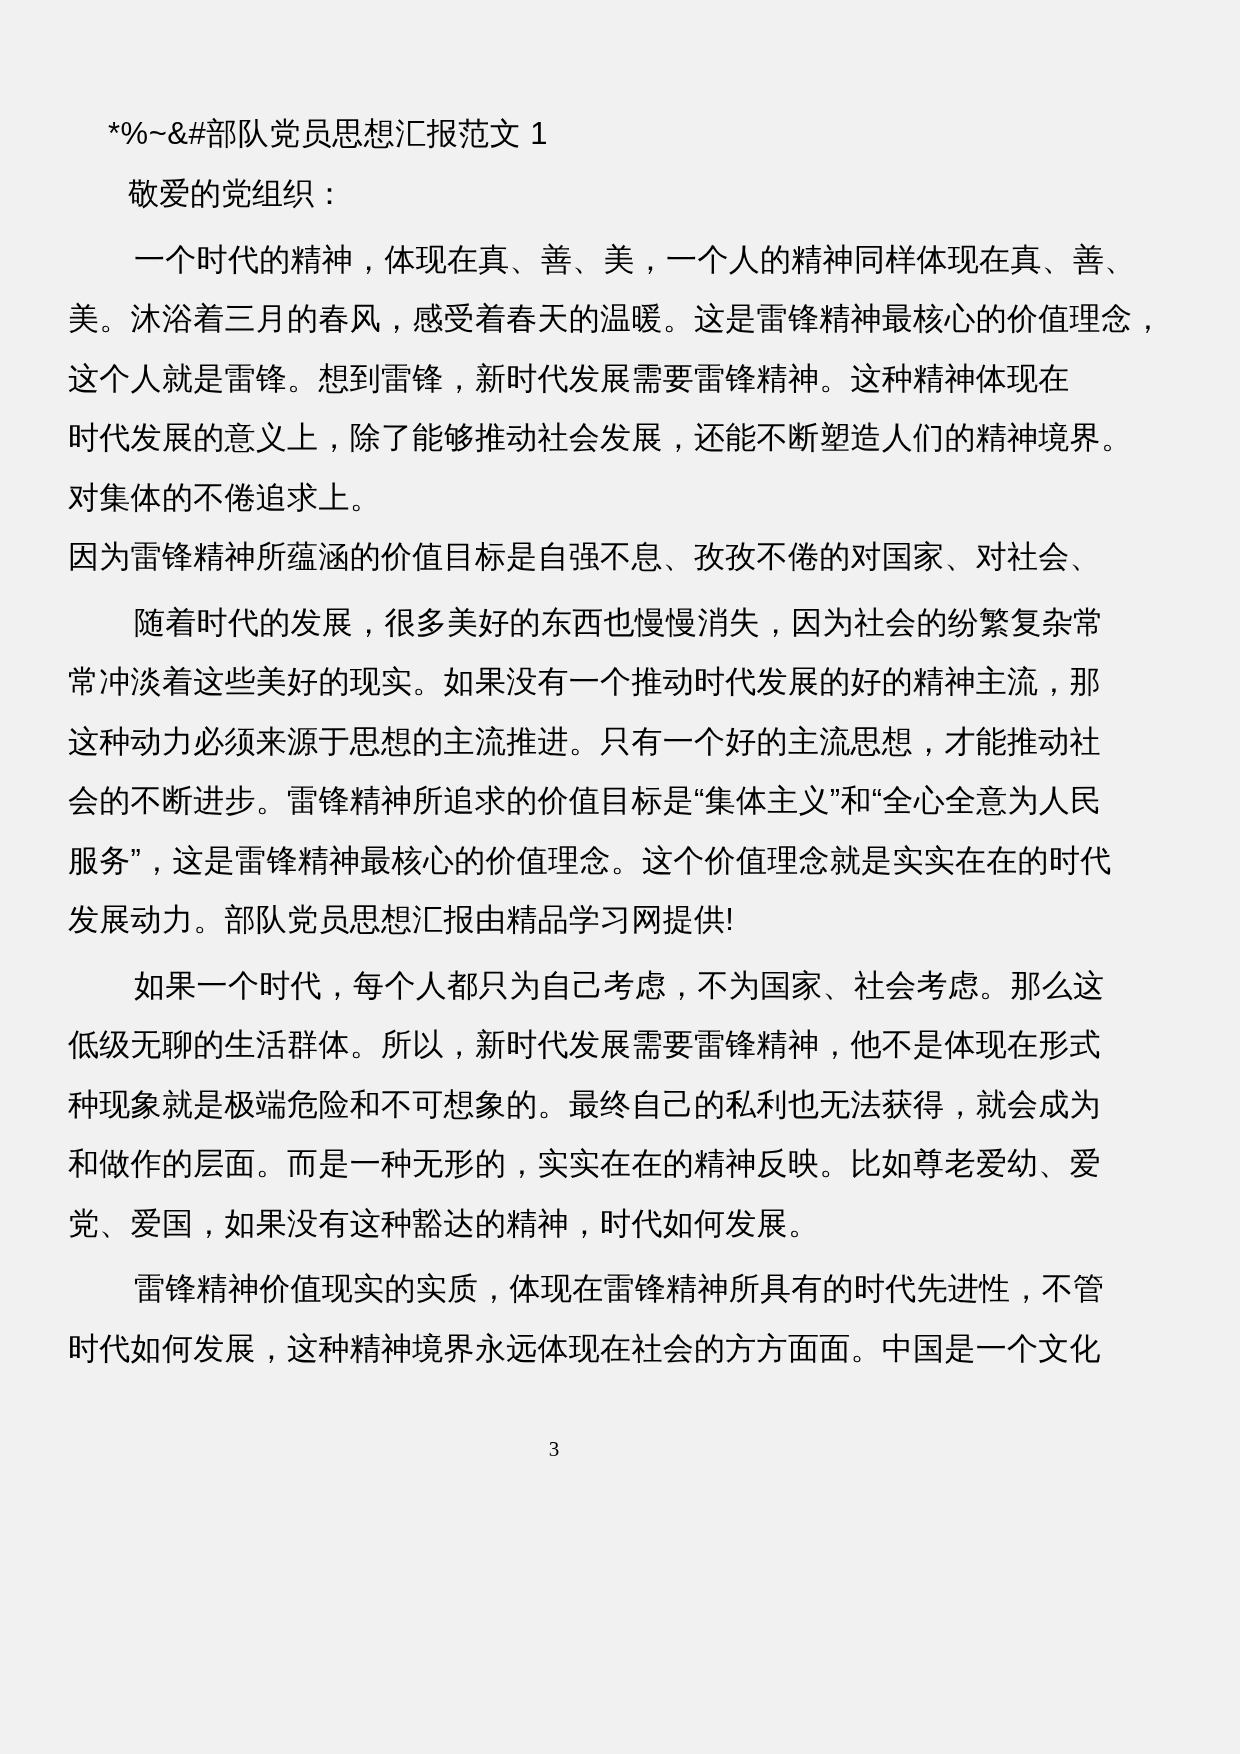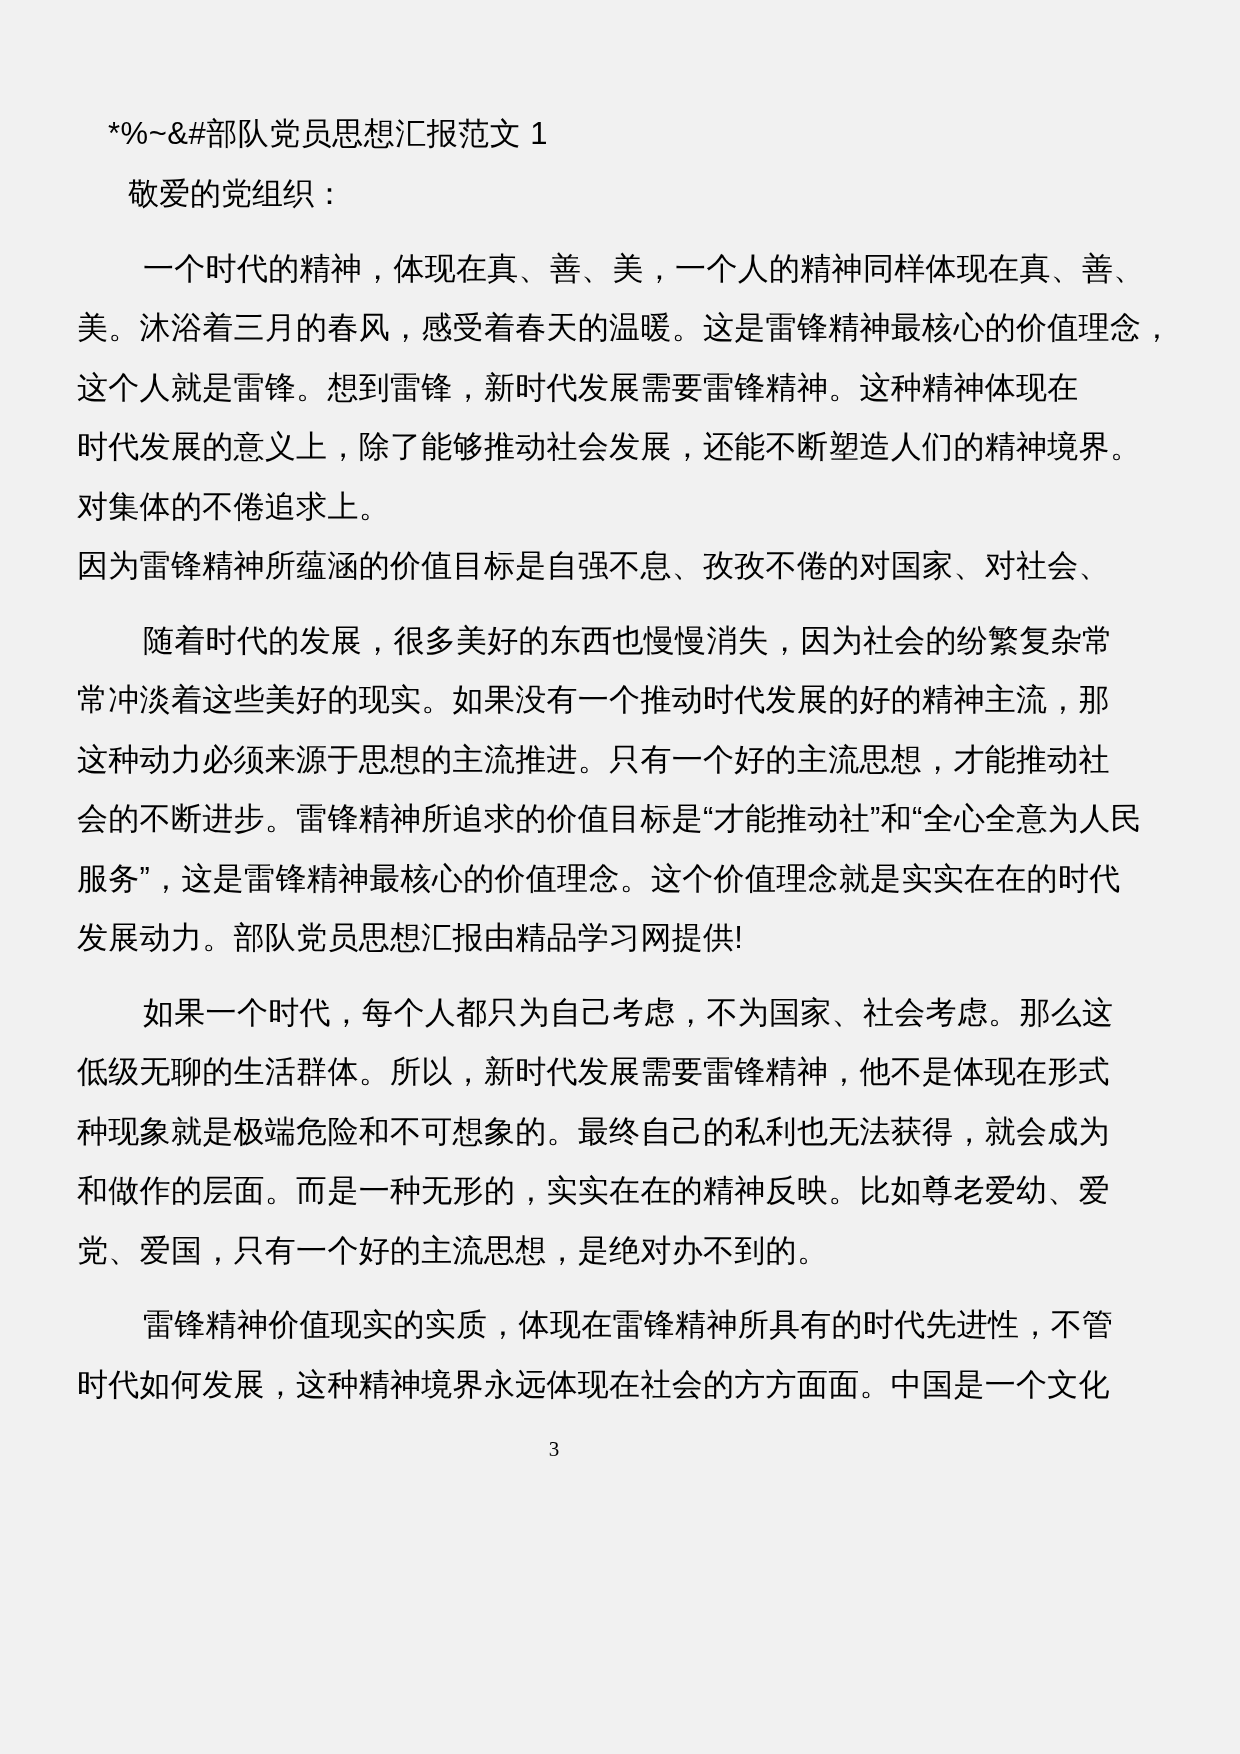--- a/index.html
+++ b/index.html
@@ -31,21 +31,21 @@
     line-height: 60px;
     letter-spacing: 0.5px;
     white-space: nowrap;
     text-indent: 46px;
     font-weight: 400;
   }
   .para {
     font-size: 31px;
     line-height: 59.5px;
     letter-spacing: 0.3px;
-    margin: 15px;
+    margin: 6px;
   }
   .para .ln {
     display: block;
     white-space: nowrap;
   }
   .para .ln.indent {
     text-indent: 66px;
   }
   .salutation {
     font-size: 31px;
@@ -80,30 +80,30 @@
         <span class="ln">美。沐浴着三月的春风，感受着春天的温暖。这是雷锋精神最核心的价值理念，</span>
         <span class="ln">这个人就是雷锋。想到雷锋，新时代发展需要雷锋精神。这种精神体现在</span>
         <span class="ln">时代发展的意义上，除了能够推动社会发展，还能不断塑造人们的精神境界。</span>
         <span class="ln">对集体的不倦追求上。</span>
         <span class="ln">因为雷锋精神所蕴涵的价值目标是自强不息、孜孜不倦的对国家、对社会、</span>
       </div>
     <div class="para">
         <span class="ln indent">随着时代的发展，很多美好的东西也慢慢消失，因为社会的纷繁复杂常</span>
         <span class="ln">常冲淡着这些美好的现实。如果没有一个推动时代发展的好的精神主流，那</span>
         <span class="ln">这种动力必须来源于思想的主流推进。只有一个好的主流思想，才能推动社</span>
-        <span class="ln">会的不断进步。雷锋精神所追求的价值目标是“才能推动社”和“全心全意为人民</span>
+        <span class="ln">会的不断进步。雷锋精神所追求的价值目标是“集体主义”和“全心全意为人民</span>
         <span class="ln">服务”，这是雷锋精神最核心的价值理念。这个价值理念就是实实在在的时代</span>
         <span class="ln">发展动力。部队党员思想汇报由精品学习网提供!</span>
       </div>
     <div class="para">
         <span class="ln indent">如果一个时代，每个人都只为自己考虑，不为国家、社会考虑。那么这</span>
         <span class="ln">低级无聊的生活群体。所以，新时代发展需要雷锋精神，他不是体现在形式</span>
         <span class="ln">种现象就是极端危险和不可想象的。最终自己的私利也无法获得，就会成为</span>
         <span class="ln">和做作的层面。而是一种无形的，实实在在的精神反映。比如尊老爱幼、爱</span>
-        <span class="ln">党、爱国，只有一个好的主流思想，是绝对办不到的。</span>
+        <span class="ln">党、爱国，如果没有这种豁达的精神，时代如何发展。</span>
       </div>
     <div class="para">
         <span class="ln indent">雷锋精神价值现实的实质，体现在雷锋精神所具有的时代先进性，不管</span>
         <span class="ln">时代如何发展，这种精神境界永远体现在社会的方方面面。中国是一个文化</span>
       </div>
 
   </div>
 
   <div class="page-number">3</div>
 

